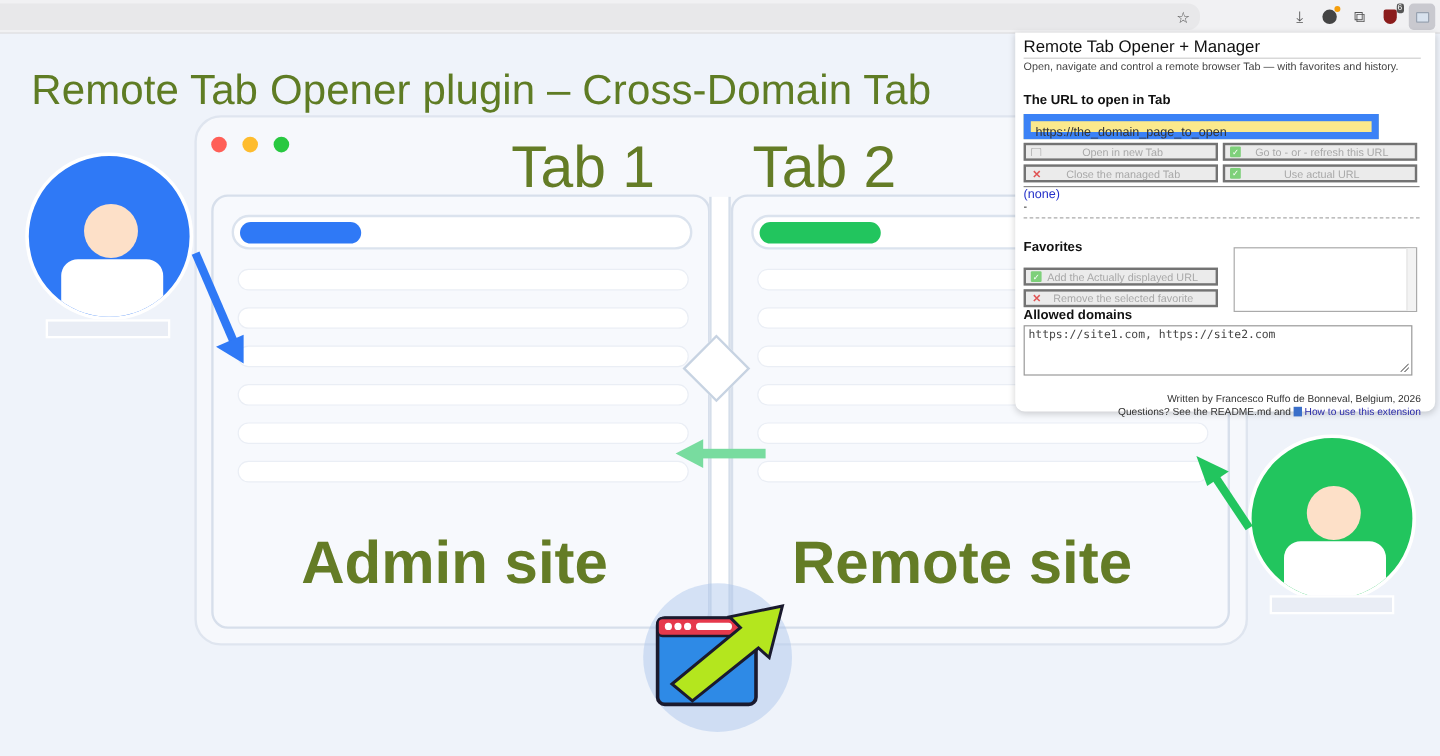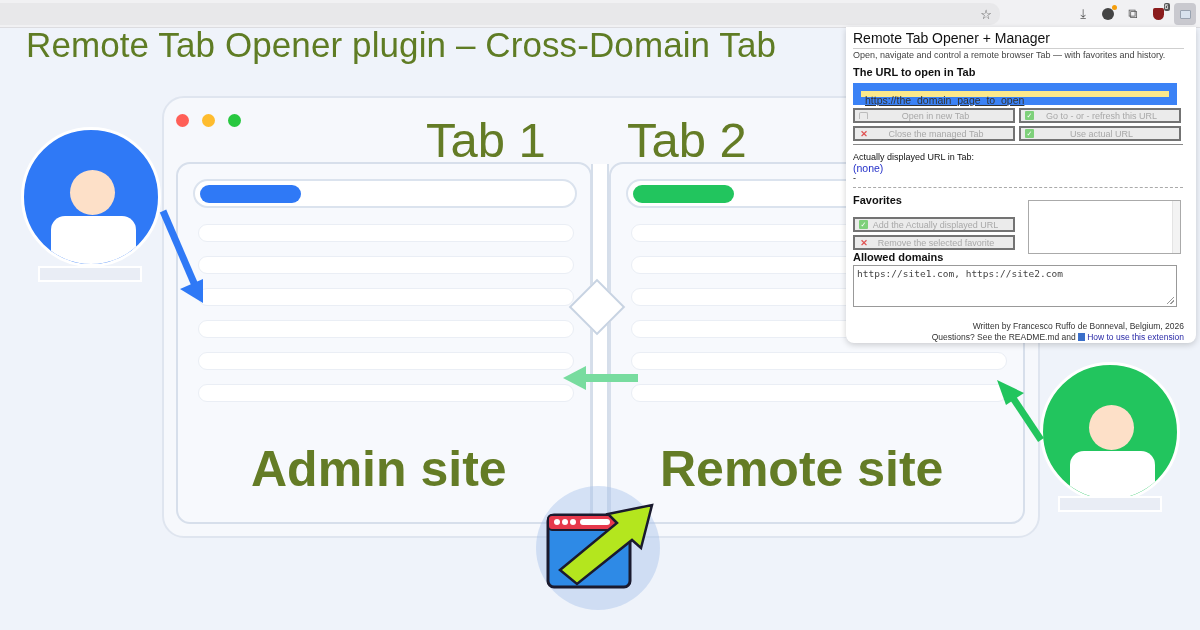--- a/index.html
+++ b/index.html
@@ -6,21 +6,21 @@
   html, body { width: 1200px; height: 630px; overflow: hidden; }
   body { background: #eff3fa; font-family: "Liberation Sans", sans-serif; position: relative; }
 
   
   .toolbar { position: absolute; left: 0; top: 0; width: 1200px; height: 28px; background: #f1f1f3; border-bottom: 1px solid #dcdce0; }
   .urlbar { position: absolute; left: 0; top: 3px; width: 1000px; height: 22px; background: #e8e8ea; border-radius: 0 10px 10px 0; }
   .tb-icon { position: absolute; top: 4px; width: 20px; height: 20px; display: flex; align-items: center; justify-content: center; font-size: 13px; color: #555; }
   .tb-ext { position: absolute; right: 4px; top: 3px; width: 22px; height: 22px; background: #c9c9cf; border-radius: 4px; display: flex; align-items: center; justify-content: center; }
   .tb-ext span { width: 11px; height: 9px; background: #d8e2ee; border: 1px solid #98a2b0; border-radius: 1px; display: block; }
 
-  .main-title { position: absolute; left: 26px; top: 25px; font-size: 35px; color: #5f7c24; letter-spacing: 0.1px; }
+  .main-title { position: absolute; left: 26px; top: 56px; font-size: 35px; color: #5f7c24; letter-spacing: 0.1px; }
 
   
   .window { position: absolute; left: 162px; top: 96px; width: 878px; height: 442px; background: #f6f8fc; border: 2px solid #dfe5ef; border-radius: 22px; }
   .dot { position: absolute; top: 16px; width: 13px; height: 13px; border-radius: 50%; }
   .tab-heading { position: absolute; top: 112px; font-size: 49px; font-weight: normal; color: #647c26; }
   .site-label { position: absolute; top: 440px; font-size: 50px; font-weight: bold; color: #647c26; }
 
   .panel { position: absolute; top: 162px; height: 362px; background: #f7f9fd; border: 2px solid #d7dfeb; border-radius: 14px; }
   .panel-bar { position: absolute; top: 15px; left: 15px; height: 29px; background: #fff; border: 2px solid #dbe3ee; border-radius: 15px; }
   .panel-pill { position: absolute; top: 4px; left: 5px; width: 101px; height: 18px; border-radius: 9px; }
@@ -34,22 +34,22 @@
   .avatar .head { position: absolute; left: 46px; top: 40px; width: 45px; height: 45px; border-radius: 50%; background: #fde0c8; }
   .avatar .body { position: absolute; left: 27px; top: 86px; width: 85px; height: 60px; background: #fff; border-radius: 14px 14px 0 0; }
   .avatar-label { position: absolute; width: 104px; height: 16px; background: #e9edf5; border: 2px solid #fff; }
 
   svg.overlay { position: absolute; left: 0; top: 0; }
 
   
   .popup { position: absolute; left: 846px; top: 27px; width: 350px; height: 316px; background: #fff; border-radius: 0 0 8px 8px; box-shadow: 0 2px 6px rgba(0,0,0,0.18); padding: 0 12px 0 7px; color: #111; }
   .popup h1 { font-size: 14px; font-weight: normal; margin-top: 3px; padding-bottom: 2px; border-bottom: 1px solid #cfcfcf; }
   .popup .sub { font-size: 9px; color: #444; margin-top: 1px; }
-  .popup .sec { font-size: 11px; font-weight: bold; margin-top: 6px; }
-  .popup .urlinput { margin-top: 5px; width: 324px; height: 21px; background: #fbe98c; border: 8px solid #3b82f6; font-size: 10.5px; padding: 3px 4px; color: #333; text-decoration: underline; }
+  .popup .sec { font-size: 11px; font-weight: bold; margin-top: 18px; }
+  .popup .urlinput { margin-top: 5px; width: 296px; height: 21px; background: #fbe98c; border: 6px solid #3b82f6; font-size: 10.5px; padding: 3px 4px; color: #333; }
   .btn-grid { display: grid; grid-template-columns: 162px 162px; gap: 3px 4px; margin-top: 3px; }
   .pbtn { height: 15px; background: #ebebeb; border: 2px solid #737373; font-size: 9px; color: #a8a8a8; display: flex; align-items: center; position: relative; padding-left: 4px; }
   .pbtn .ic { width: 10px; font-size: 9px; display: inline-flex; align-items: center; justify-content: center; }
   .pbtn .lbl { flex: 1; text-align: center; padding-right: 10px; }
   .ic-x { color: #e05454; font-weight: bold; }
   .ic-chk { width: 9px !important; height: 9px; background: #7ed07a; border-radius: 1px; color: #fff; font-size: 7px !important; }
   .ic-tab { width: 9px !important; height: 7px; border: 1px solid #bbb; border-bottom: none; border-radius: 2px 2px 0 0; }
   .hr-solid { border-top: 1px solid #888; margin-top: 3px; width: 330px; }
   .small { font-size: 9px; margin-top: 7px; }
   .none { font-size: 10.5px; color: #2430c9; }
@@ -186,21 +186,20 @@
       <span class="ic ic-x">✕</span>
       <span class="lbl">Close the managed Tab</span>
     </div>
     <div class="pbtn">
       <span class="ic ic-chk">✓</span>
       <span class="lbl">Use actual URL</span>
     </div>
   </div>
   <div class="hr-solid"></div>
 
-  <div class="small">Actually displayed URL in Tab:</div>
   <div class="none">(none)</div>
   <div class="dash">-</div>
   <div class="hr-dot"></div>
 
   <div class="fav-wrap">
     <div class="sec">Favorites</div>
     <div class="fav-btns">
       <div class="pbtn">
         <span class="ic ic-chk">✓</span>
         <span class="lbl">Add the Actually displayed URL</span>

